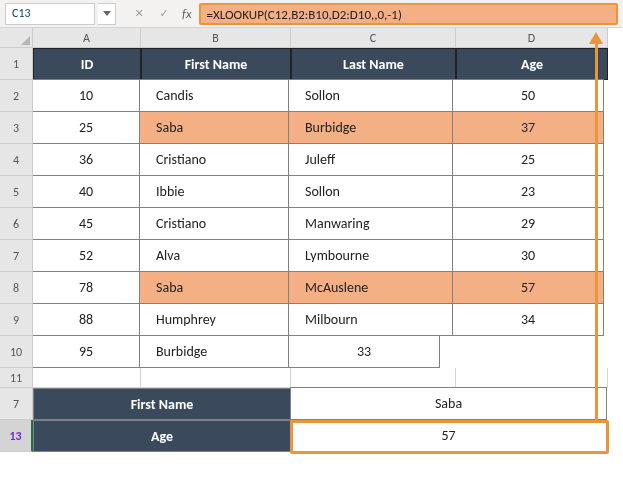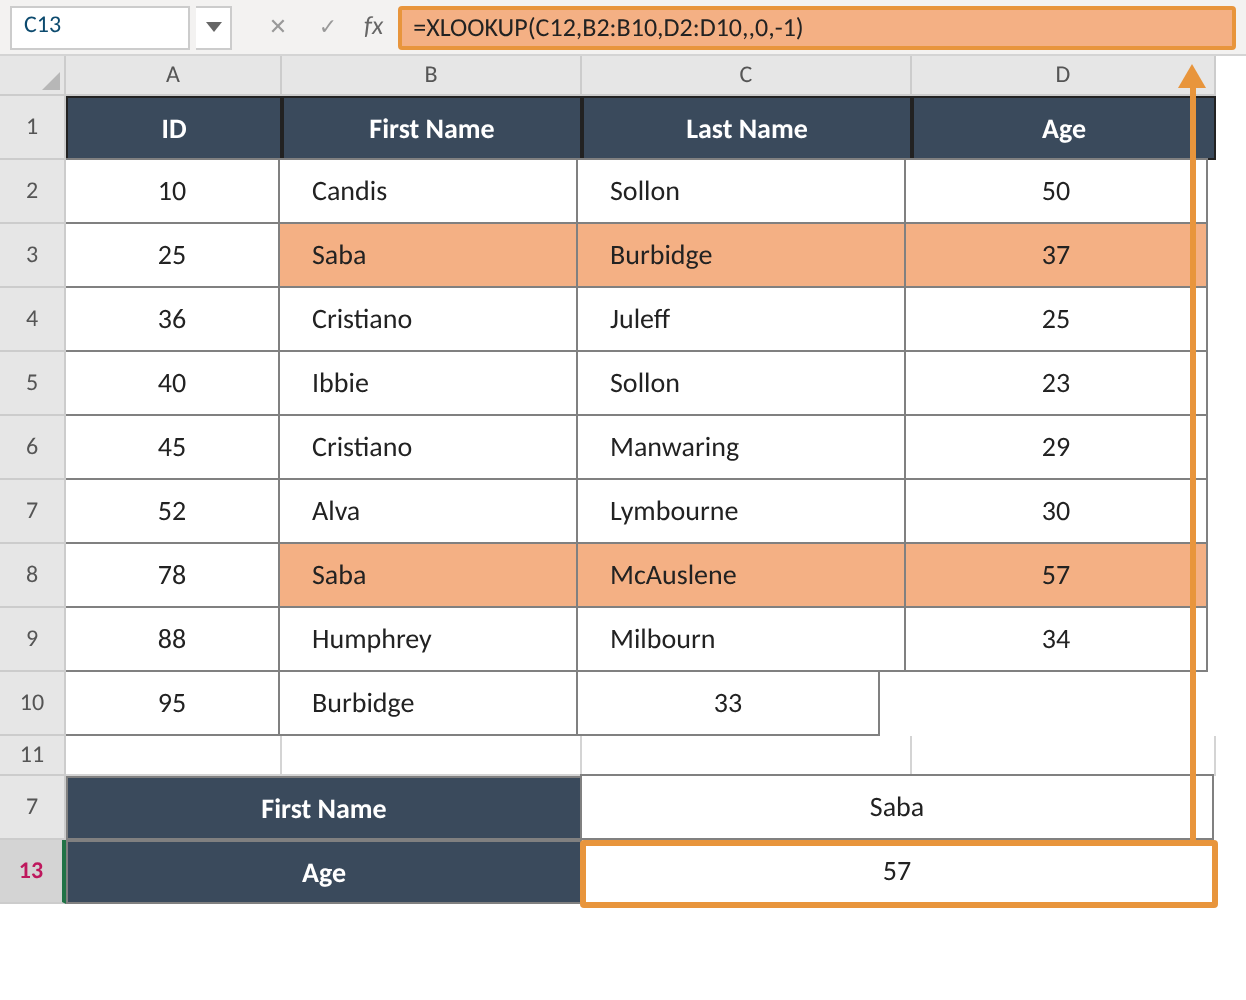--- a/index.html
+++ b/index.html
@@ -11,21 +11,21 @@
 .fx{font-style:italic;font-size:13px;color:#666;margin:0 4px}
 .formula-input{flex:1;height:22px;border:1px solid #ccc;background:#fff;padding:2px 6px;font-size:13px;color:#222}
 .formula-input.hl{background:#F4B084;border:2px solid #E8953C;border-radius:2px}
 .grid-wrap{position:relative}
 .corner{position:absolute;top:0;left:0;width:33px;height:20px;background:#e6e6e6;border-right:1px solid #ccc;border-bottom:1px solid #ccc}
 .corner::after{content:"";position:absolute;right:2px;bottom:2px;border-left:9px solid transparent;border-bottom:9px solid #b7b7b7}
 .col-headers{display:flex;margin-left:33px;height:20px}
 .col-h{background:#e6e6e6;border-right:1px solid #ccc;border-bottom:1px solid #ccc;text-align:center;font-size:12px;color:#555;line-height:20px}
 .row-headers{position:absolute;top:20px;left:0;width:33px}
 .row-h{height:32px;background:#e6e6e6;border-right:1px solid #ccc;border-bottom:1px solid #ccc;text-align:center;font-size:12px;color:#555;line-height:32px}
-.row-h.sel{background:#d4d4d4;color:#be185d;font-weight:bold;border-right:2px solid #217346}
+.row-h.sel{background:#d4d4d4;color:#6d28d9;font-weight:bold;border-right:2px solid #217346}
 .cells{margin-left:33px;margin-top:0}
 .row{display:flex;height:32px}
 .cell{border-right:1px solid #d4d4d4;border-bottom:1px solid #d4d4d4;padding:0 16px;display:flex;align-items:center;background:#fff;overflow:hidden}
 .hdr{background:#3A4A5C;color:#fff;font-weight:bold;justify-content:center;border:1px solid #222}
 .data{border:1px solid #808080;margin:-1px 0 0 -1px;font-size:14px;color:#222}
 .ctr{justify-content:center}
 .hl-cell{background:#F4B084}
 .cA{width:108px}.cB{width:150px}.cC{width:165px}.cD{width:152px}
 .r11{height:20px}
 .sel-box{position:absolute;border:3px solid #E8953C;border-radius:2px;pointer-events:none}

